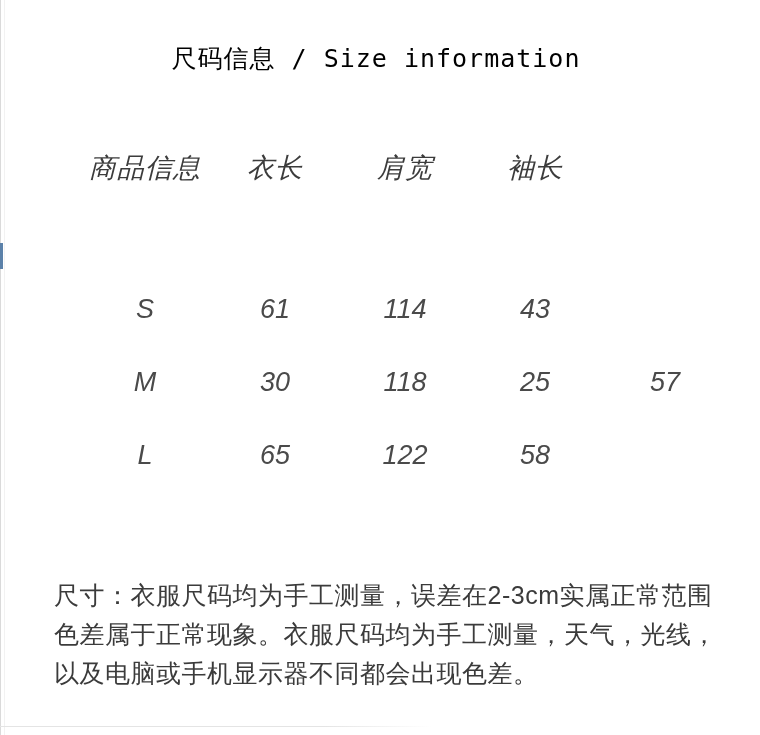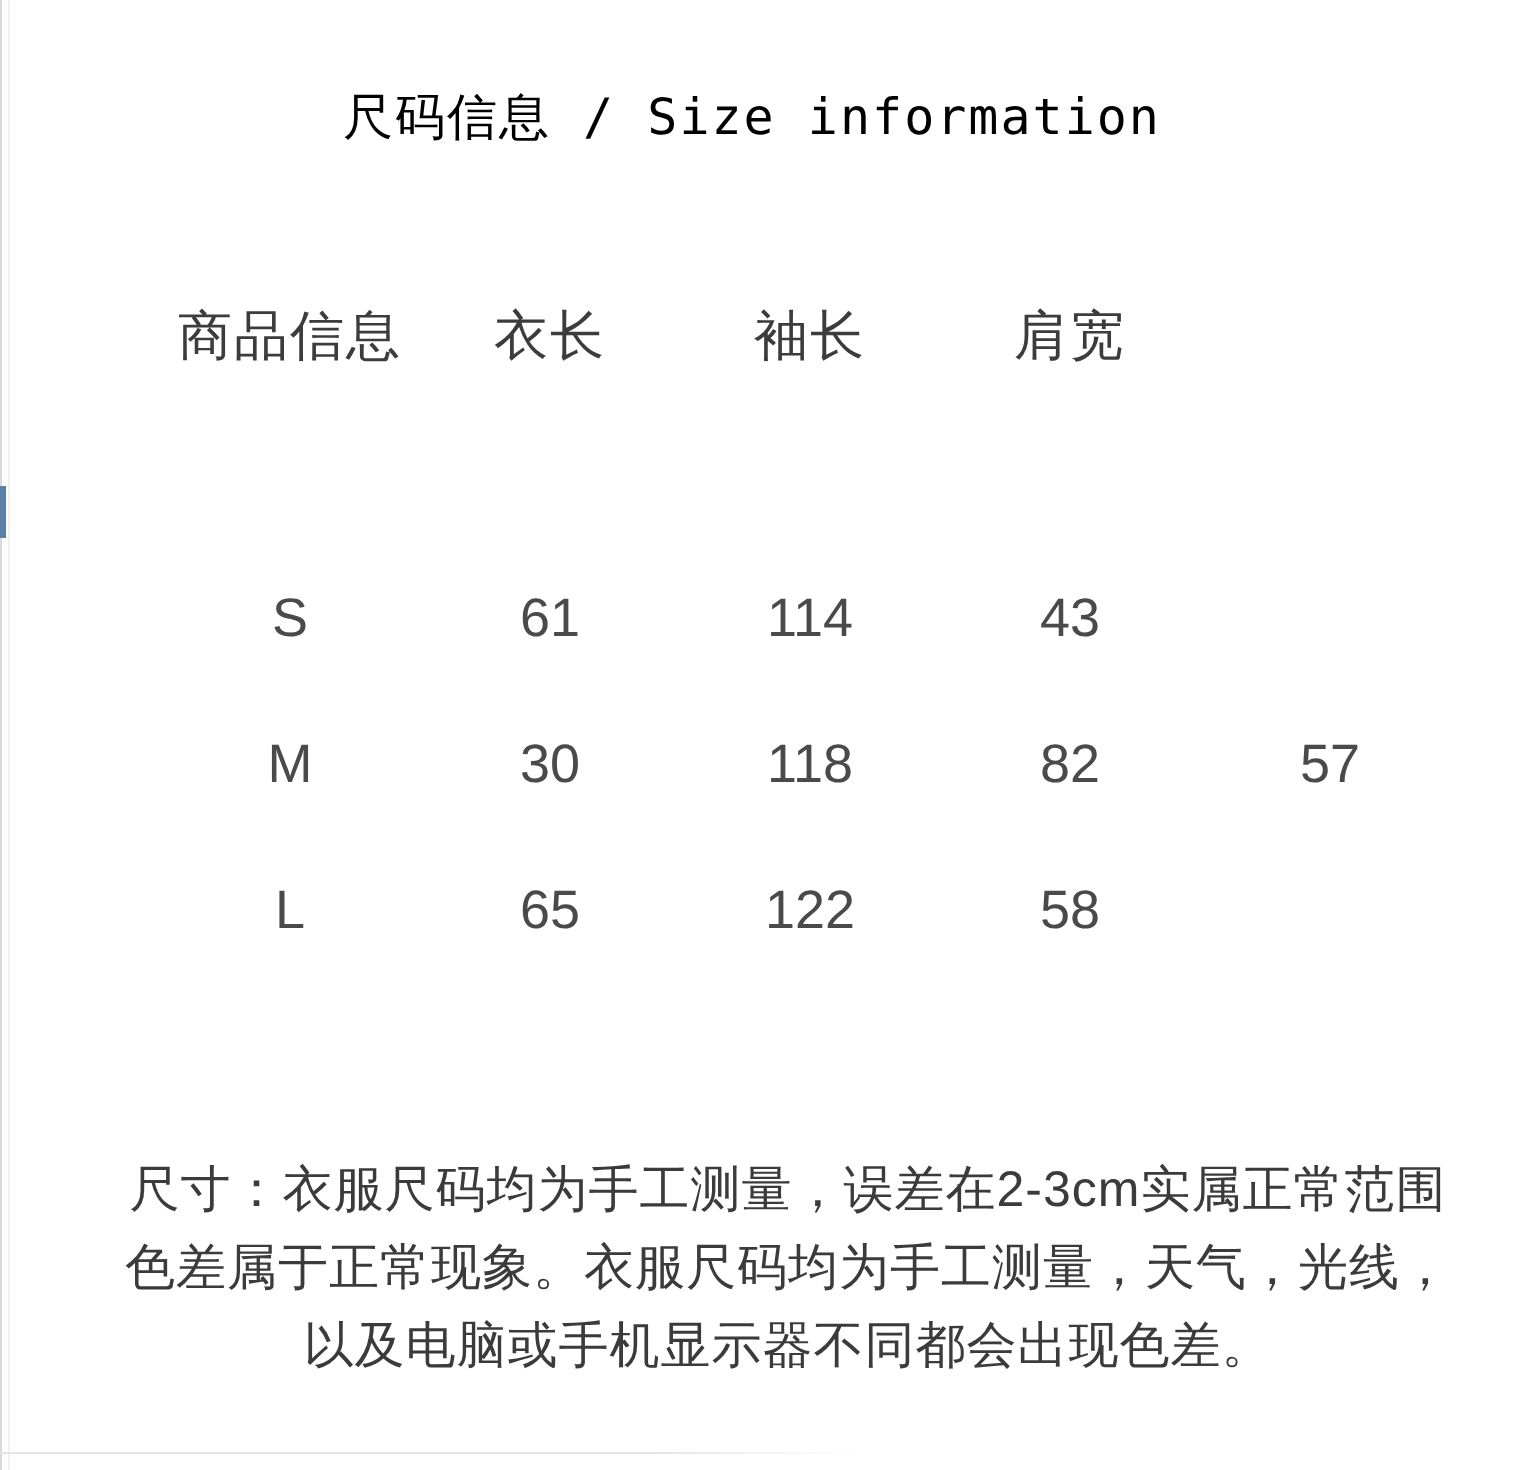--- a/index.html
+++ b/index.html
@@ -39,71 +39,72 @@
   }
   .size-table {
     position: absolute; left: 80px; top: 0;
     width: 650px; height: 500px;
   }
   .trow {
     position: absolute; left: 0;
     width: 650px;
     display: grid;
     grid-template-columns: repeat(5, 130px);
+    font-style: italic;
   }
   .trow span { text-align: center; }
   .trow.thead {
     top: 150px;
     font-size: 27px;
     color: #3c3c3c;
     letter-spacing: 1px;
   }
   .trow.tdata { font-size: 27px; color: #4a4a4a; }
   .trow.r0 { top: 294px; }
   .trow.r1 { top: 367px; }
   .trow.r2 { top: 440px; }
   .notes {
     position: absolute; left: 54px; top: 576px;
     width: 680px;
     font-size: 25px; line-height: 39px;
     color: #3b3b3b;
     letter-spacing: 0.5px;
   }
-  .notes div { white-space: nowrap; text-align: center; }
+  .notes div { white-space: nowrap; }
 </style>
 </head>
 <body>
 
 <div class="edge-line"></div>
 <div class="edge-line inner"></div>
 <div class="indicator" style="background: rgb(91, 129, 169);"></div>
 <div class="bottom-line"></div>
 
 <div class="page-title">尺码信息 / Size information</div>
 
 <div class="size-table">
   <div class="trow thead">
     <span>商品信息</span>
     <span>衣长</span>
+    <span>肩宽</span>
     <span>袖长</span>
-    <span>肩宽</span>
   </div>
 
   <div class="trow tdata r0">
     <span>S</span>
     <span>61</span>
     <span>114</span>
     <span>43</span>
   </div>
 
   <div class="trow tdata r1">
     <span>M</span>
     <span>30</span>
     <span>118</span>
-    <span>82</span>
+    <span>25</span>
     <span>57</span>
   </div>
 
   <div class="trow tdata r2">
     <span>L</span>
     <span>65</span>
     <span>122</span>
     <span>58</span>
   </div>
 </div>

